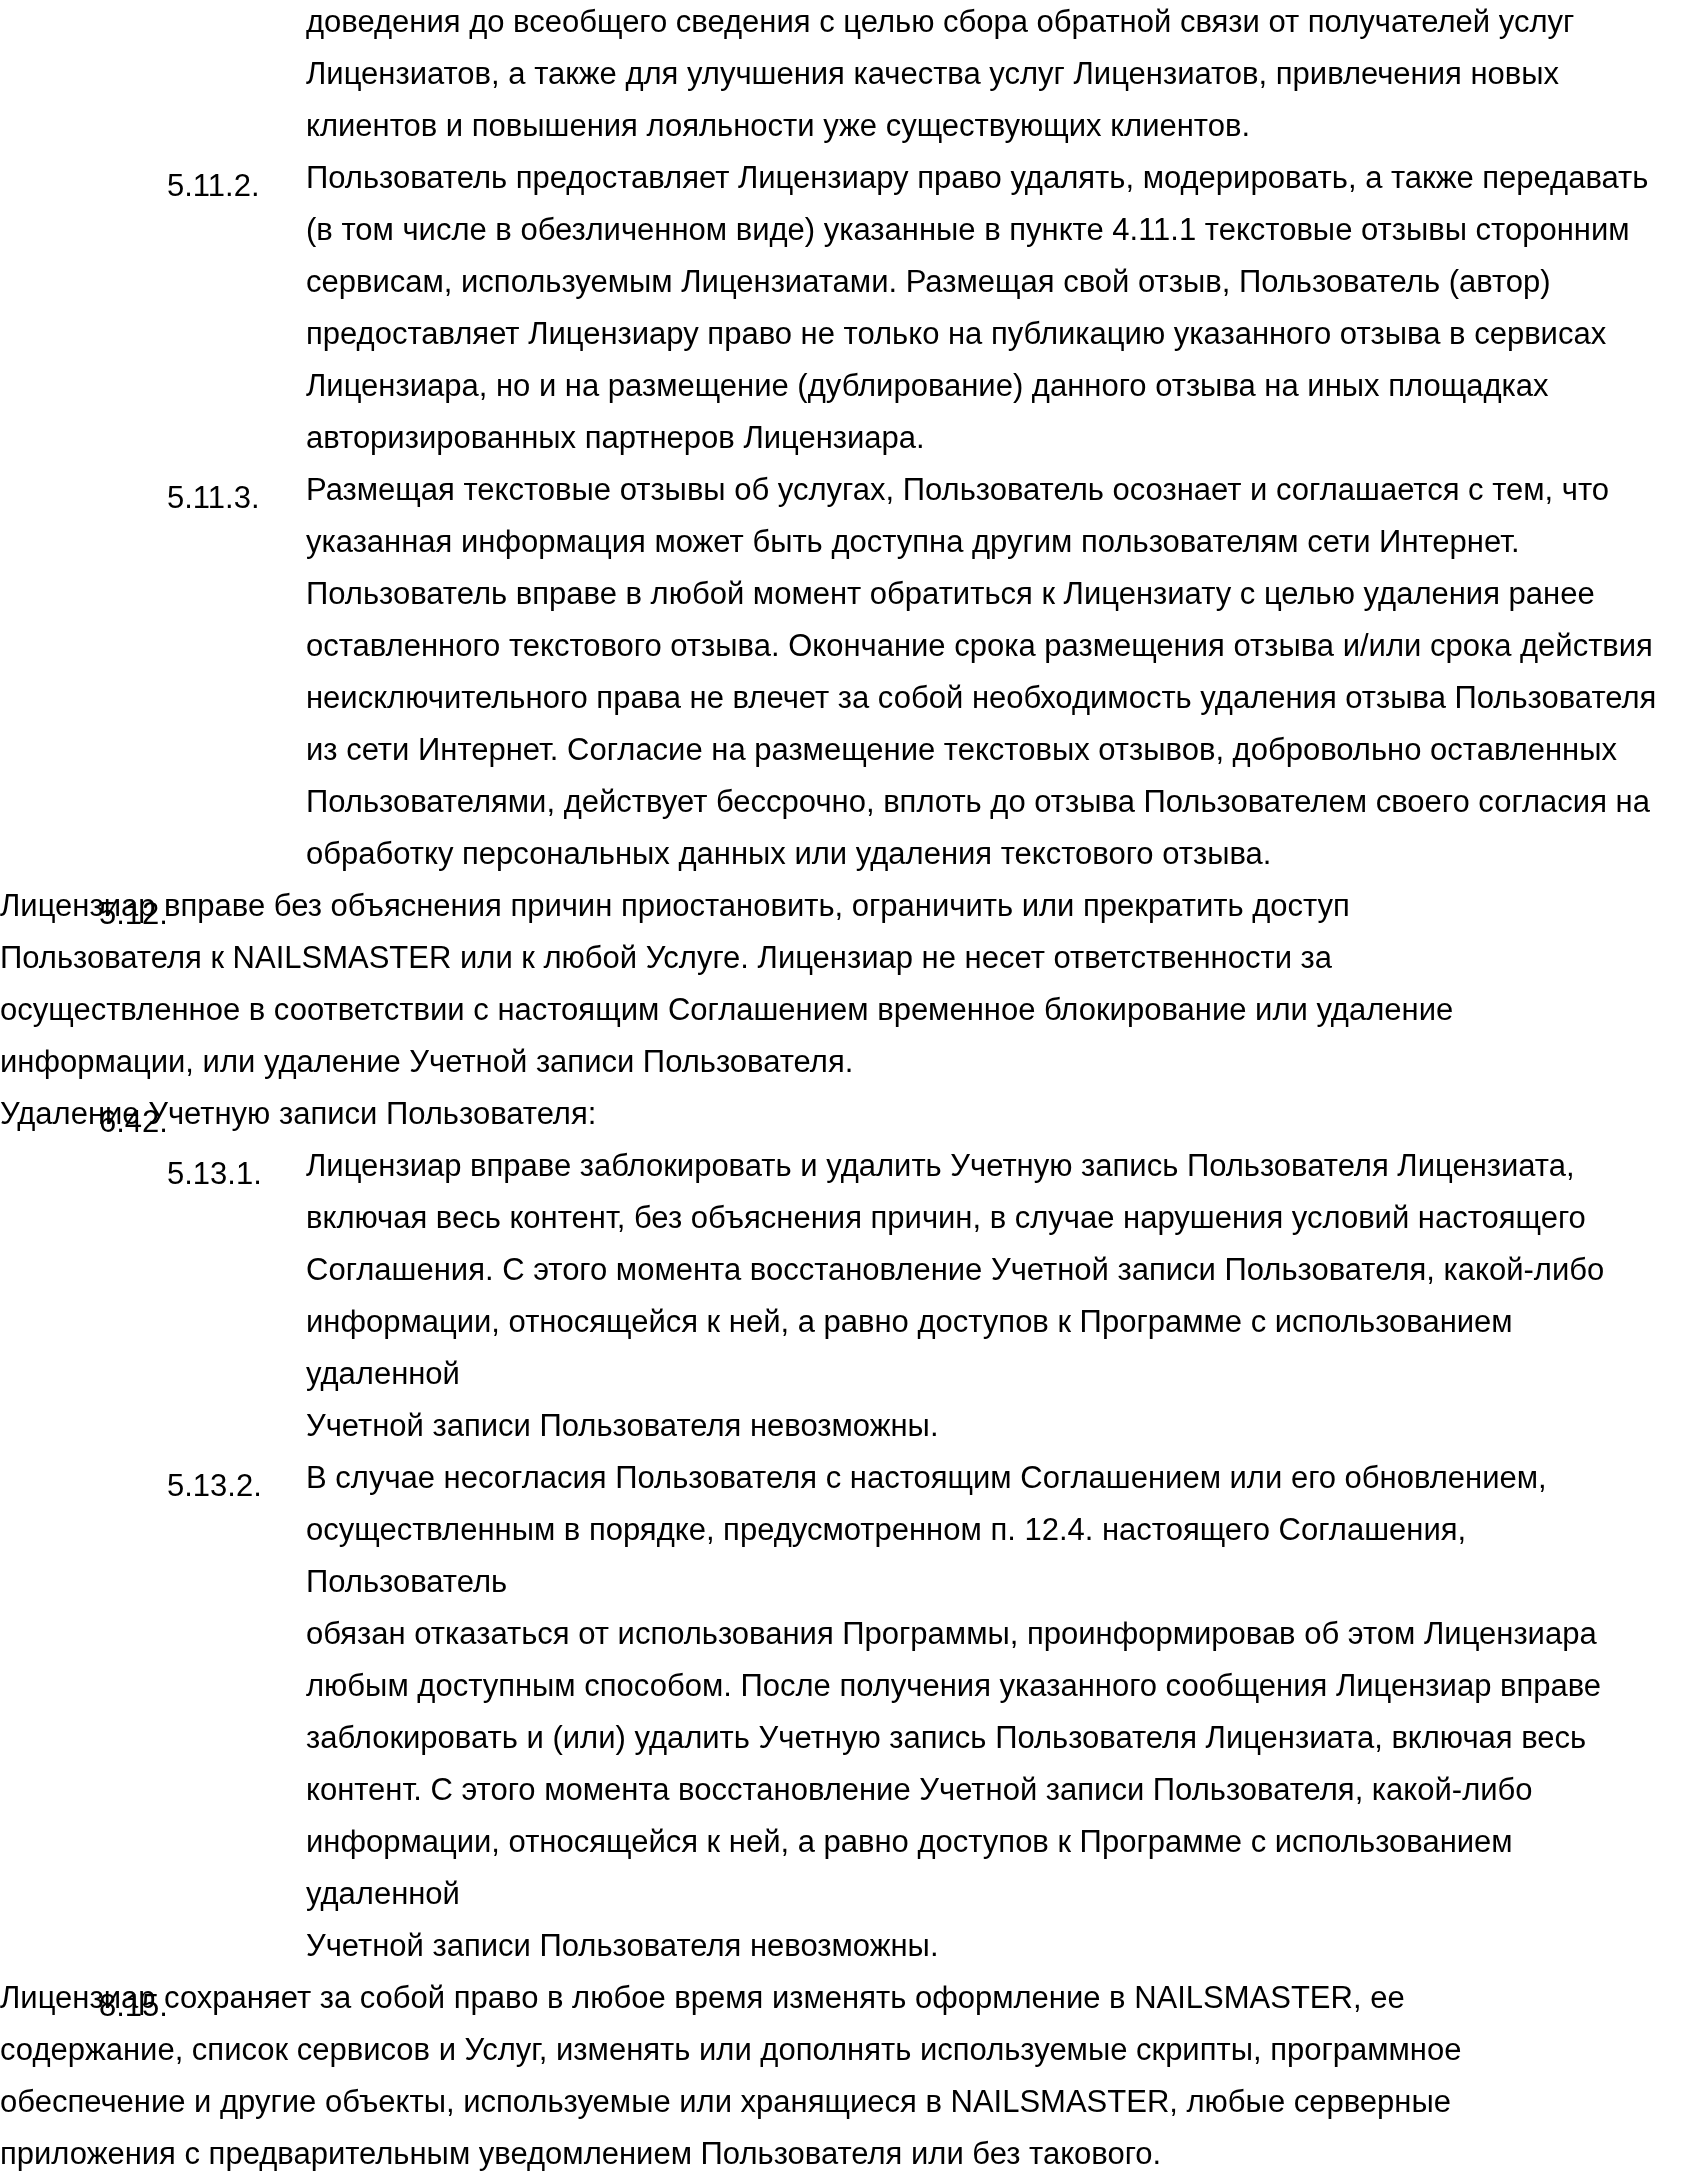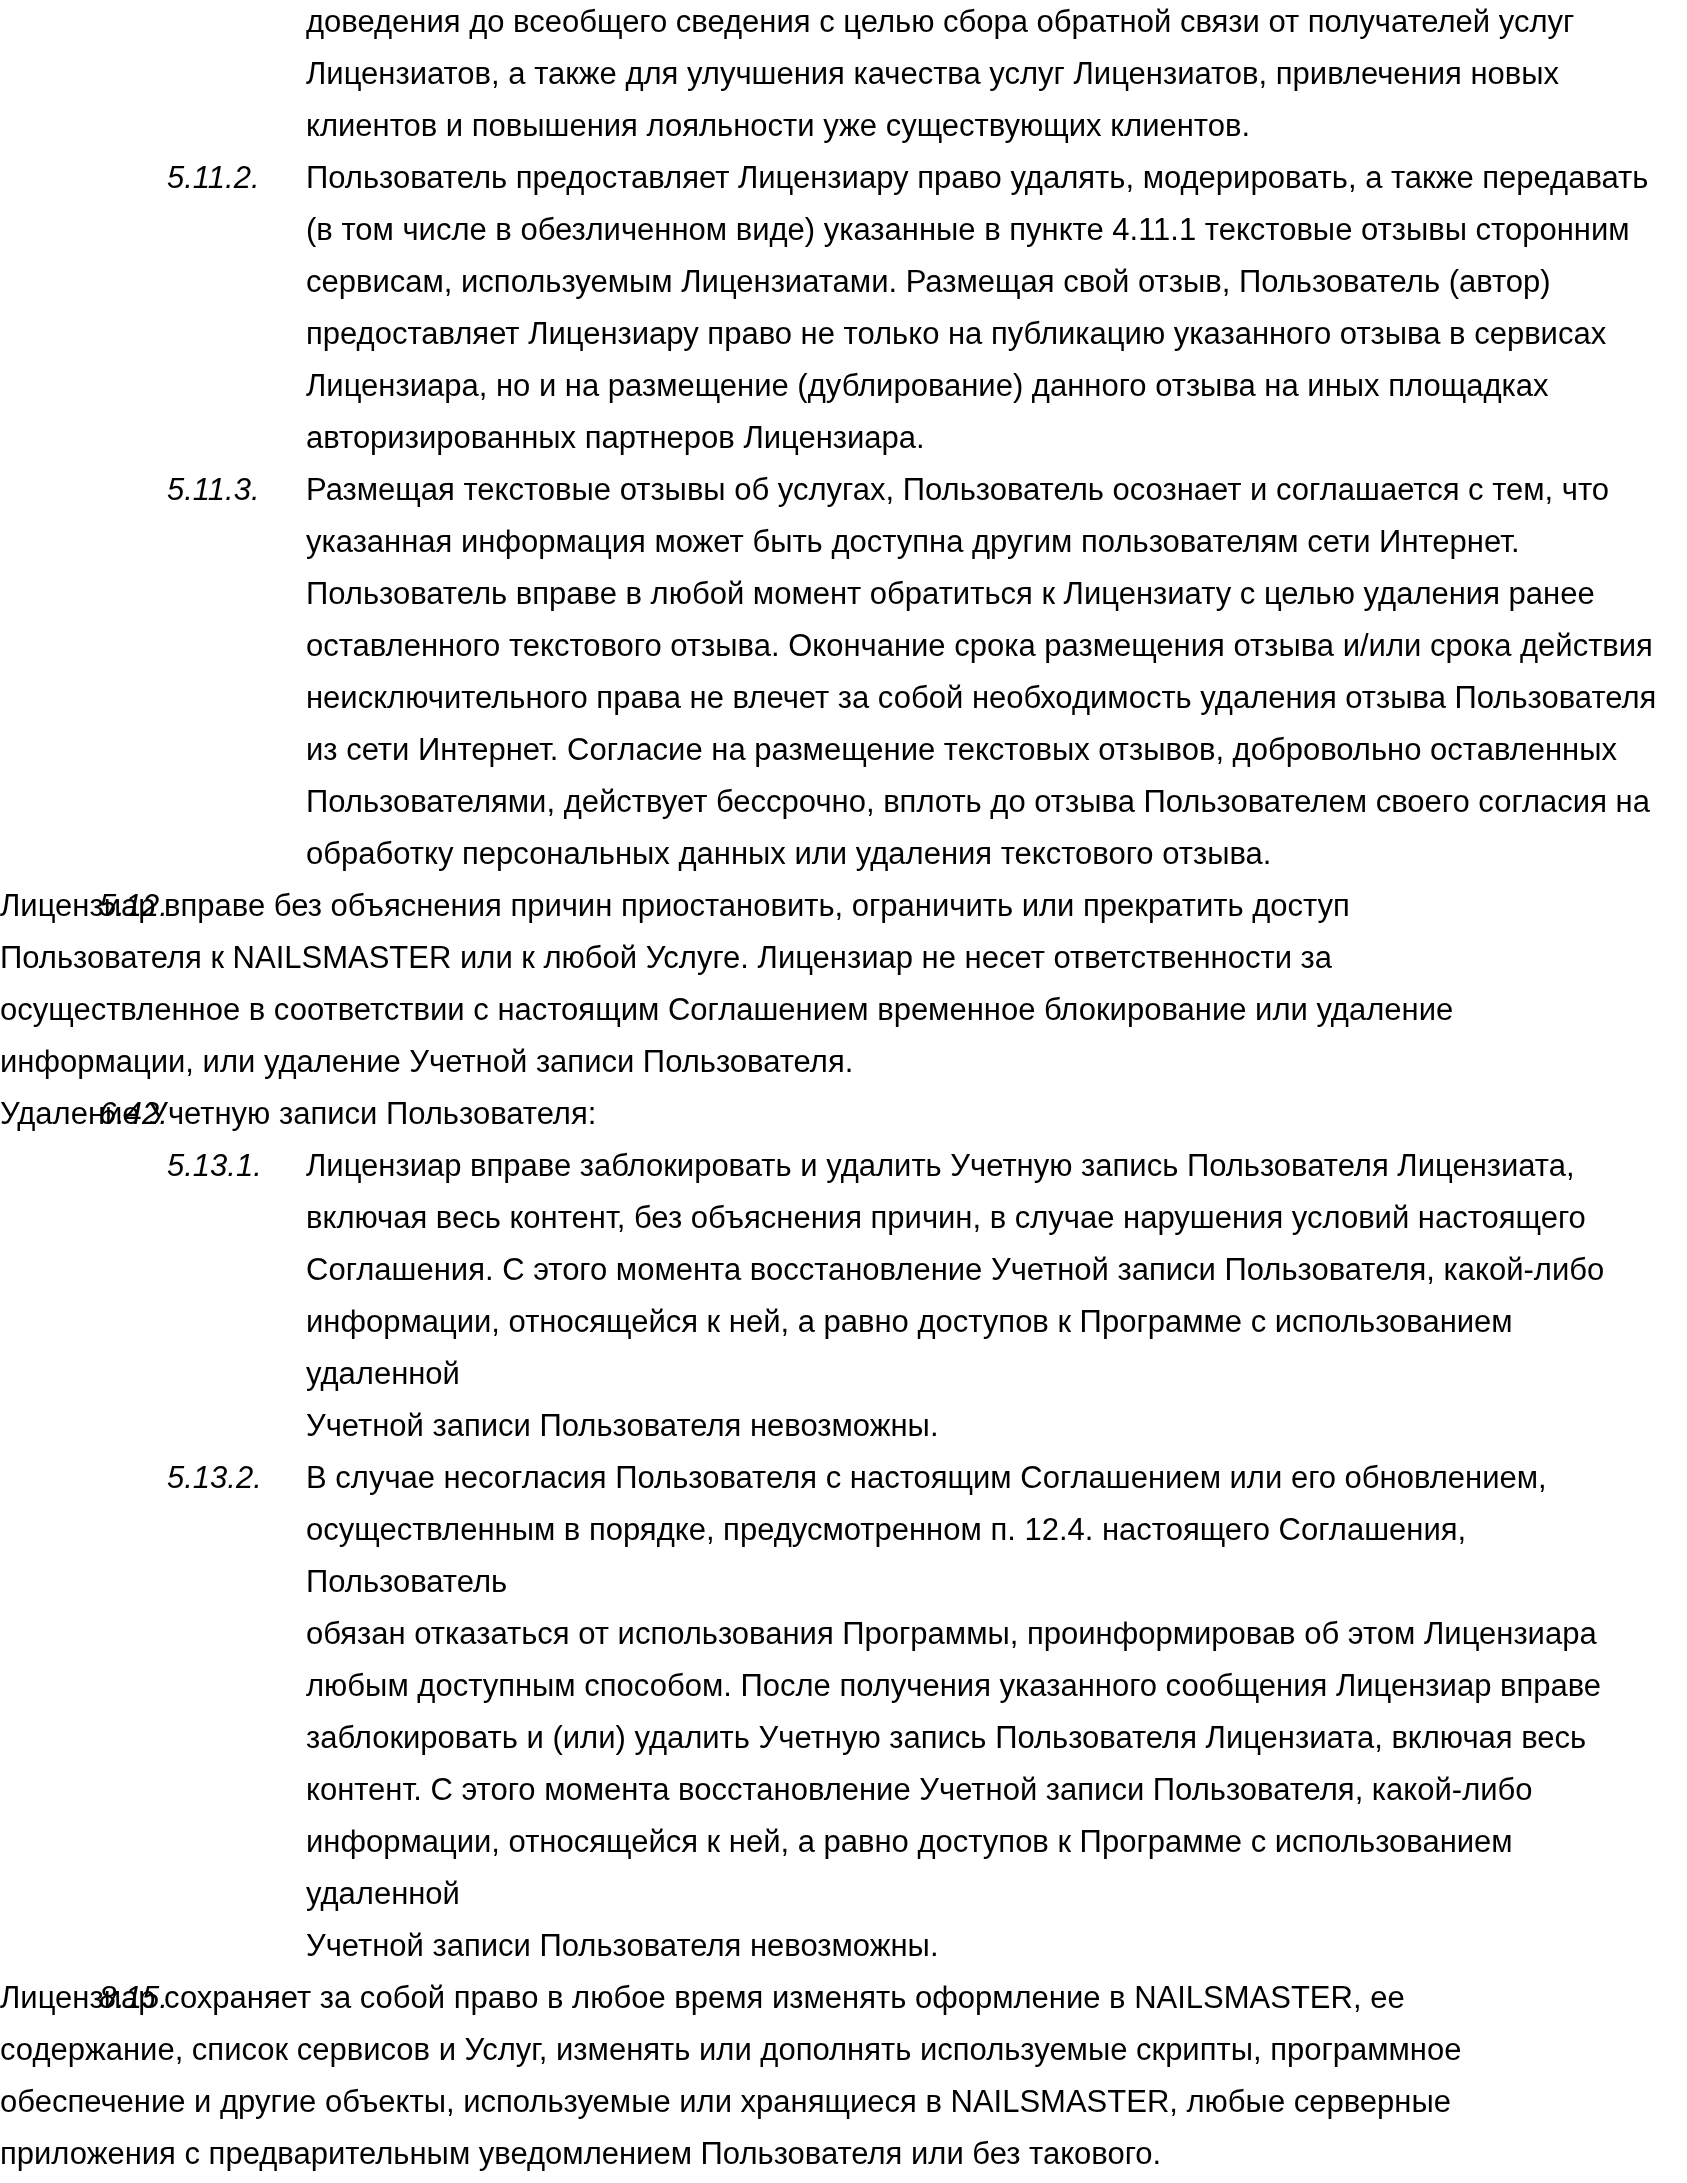--- a/index.html
+++ b/index.html
@@ -21,24 +21,23 @@
   .content {
     position: relative;
     margin-top: -4px;
     width: 100%;
   }
   .item {
     position: relative;
   }
   .item .num {
     position: absolute;
-    top: 0;
+    top: 8px;
     left: 99px;
     white-space: pre;
-    font-style: italic;
   }
   .item .body {
     white-space: pre-line;
     padding-right: 13.2px;
   }
   .item.level-sub .num {
     left: 167px;
   }
   .item.level-sub .body {
     padding-left: 306px;

